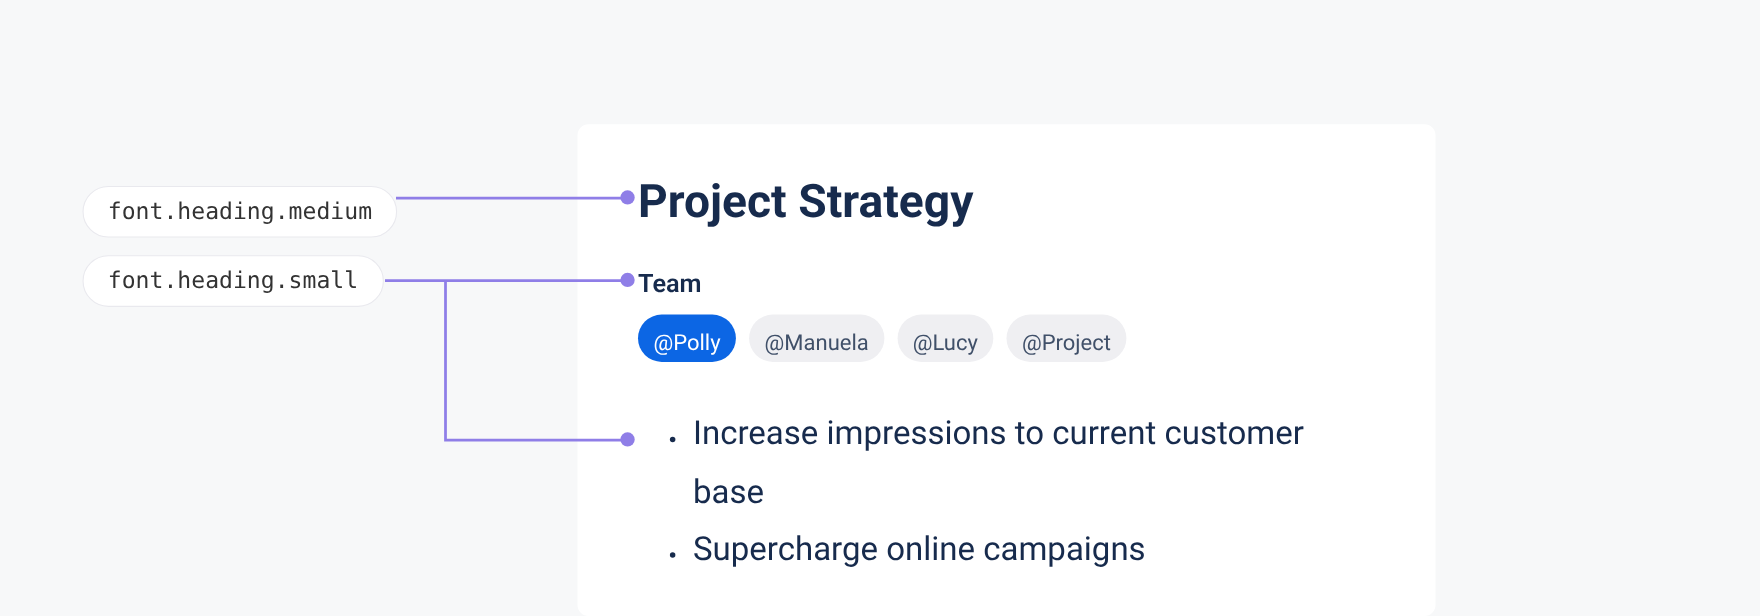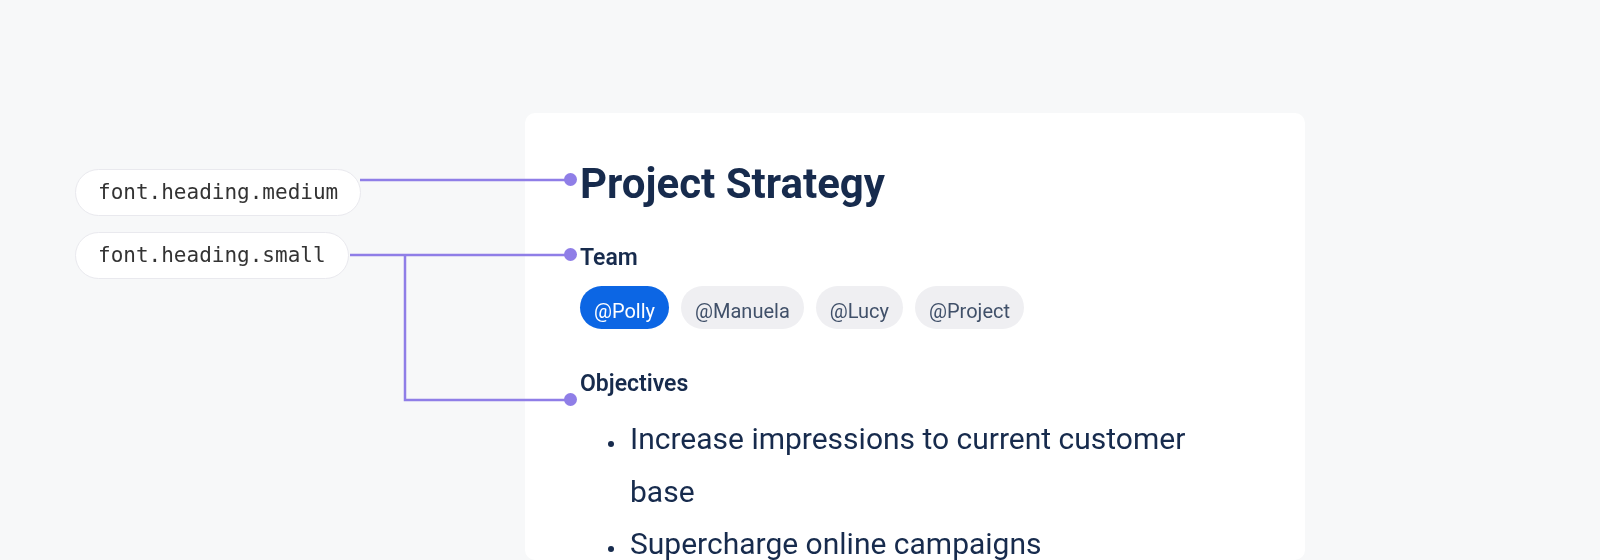--- a/index.html
+++ b/index.html
@@ -144,20 +144,19 @@
 
     <div class="tags-row">
       <span class="tag tag-primary">@Polly</span>
       <span class="tag tag-default">@Manuela</span>
       <span class="tag tag-default">@Lucy</span>
       <span class="tag tag-default">@Project</span>
     </div>
   </div>
 
   <div class="section-objectives">
-    <h2 class="heading-small">Objectives</h2>
 
     <ul class="objectives-list">
       <li>Increase impressions to current customer base</li>
       <li>Supercharge online campaigns</li>
     </ul>
   </div>
 </div>
 
 </body></html>

